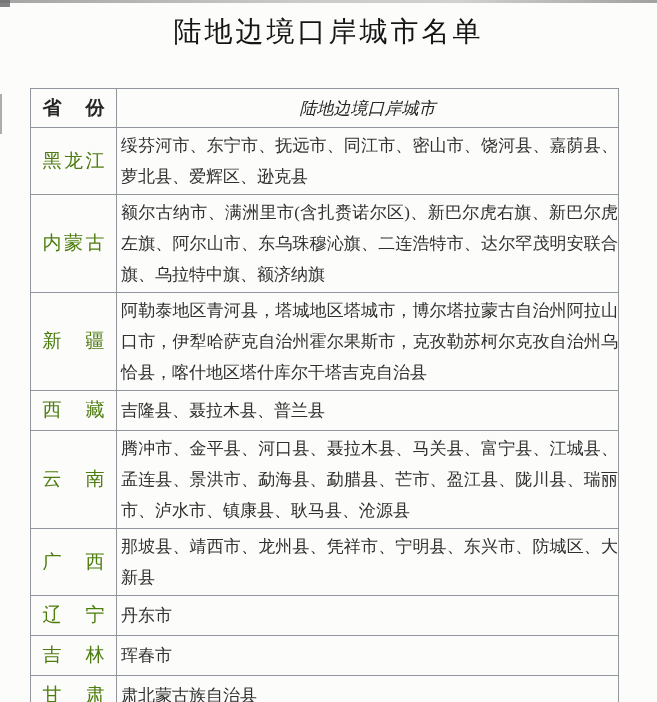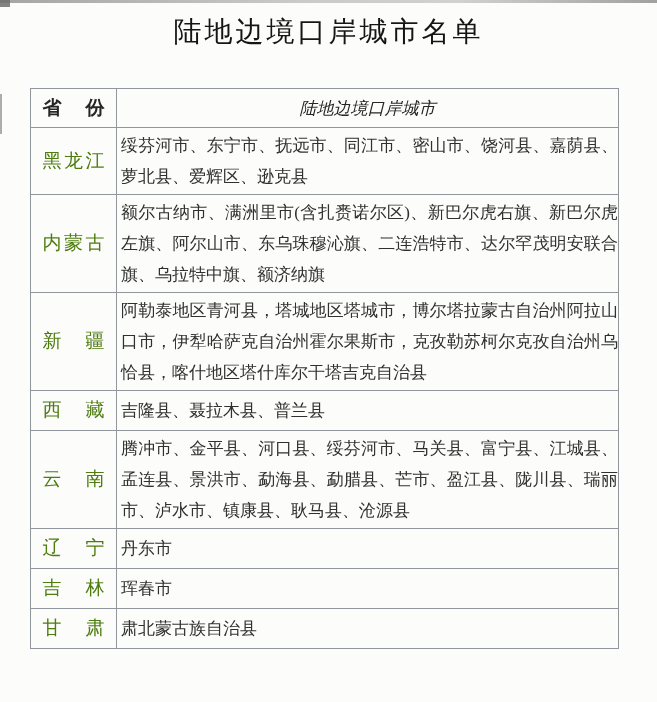--- a/index.html
+++ b/index.html
@@ -140,21 +140,27 @@
     <tr>
       <td class="prov-cell">
         <span class="prov-text">西藏</span>
       </td>
       <td class="cities-cell">吉隆县、聂拉木县、普兰县</td>
     </tr>
     <tr>
       <td class="prov-cell">
         <span class="prov-text">云南</span>
       </td>
-      <td class="cities-cell">腾冲市、金平县、河口县、绥芬河市、马关县、富宁县、江城县、孟连县、景洪市、勐海县、勐腊县、芒市、盈江县、陇川县、瑞丽市、泸水市、镇康县、耿马县、沧源县</td>
+      <td class="cities-cell">腾冲市、金平县、河口县、聂拉木县、马关县、富宁县、江城县、孟连县、景洪市、勐海县、勐腊县、芒市、盈江县、陇川县、瑞丽市、泸水市、镇康县、耿马县、沧源县</td>
+    </tr>
+    <tr>
+      <td class="prov-cell">
+        <span class="prov-text">广西</span>
+      </td>
+      <td class="cities-cell">那坡县、靖西市、龙州县、凭祥市、宁明县、东兴市、防城区、大新县</td>
     </tr>
     <tr>
       <td class="prov-cell">
         <span class="prov-text">辽宁</span>
       </td>
       <td class="cities-cell">丹东市</td>
     </tr>
     <tr>
       <td class="prov-cell">
         <span class="prov-text">吉林</span>

